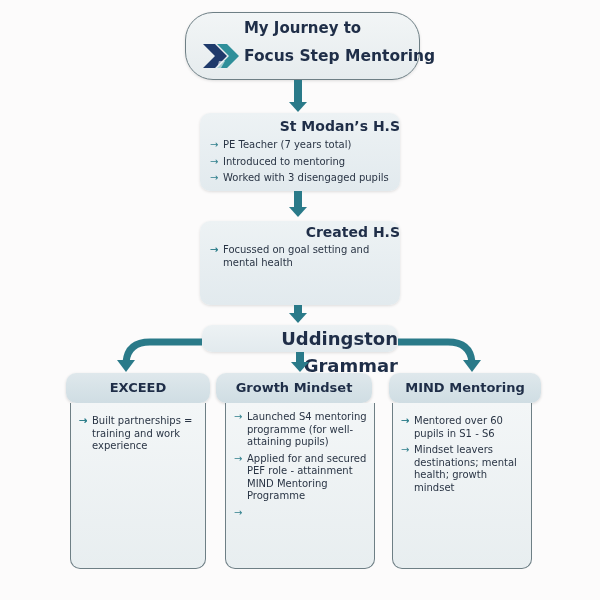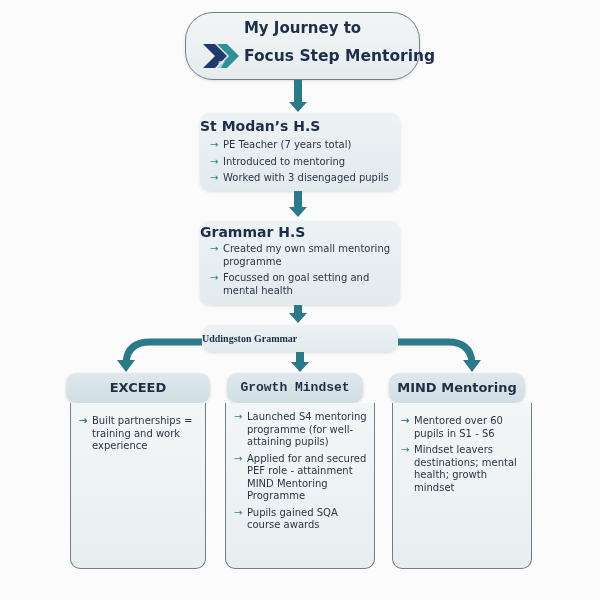--- a/index.html
+++ b/index.html
@@ -13,21 +13,21 @@
       box-shadow: 0 1px 3px rgba(0,0,0,0.12);
     }
     .title-box {
       left: 185px; top: 12px; width: 235px; height: 68px;
       border: 1.5px solid #6e7f85; border-radius: 28px;
       background: linear-gradient(180deg, #f2f5f6 0%, #e6ecee 100%);
     }
     .title-line1 { position: absolute; top: 6px; left: 0; width: 100%; text-align: center; font-size: 15px; font-weight: bold; color: #1f2e48; }
     .title-line2 { position: absolute; top: 34px; left: 58px; font-size: 15.5px; font-weight: bold; color: #1f2e48; white-space: nowrap; }
     .logo { position: absolute; left: 15px; top: 28px; width: 42px; height: 30px; }
-    .node-title { text-align: left; font-weight: bold; color: #1f2e48; }
+    .node-title { text-align: right; font-weight: bold; color: #1f2e48; }
     ul.items { list-style: none; }
     ul.items li { position: relative; padding-left: 13px; line-height: 12.5px; font-size: 10px; color: #2a3545; margin-bottom: 4px; }
     ul.items li .arr { position: absolute; left: 0; top: 0; color: #2f7f8c; font-size: 10px; }
     ul.items li.plain { padding-left: 13px; }
     .connector { position: absolute; background: #2a7a89; }
     .arrowhead { position: absolute; width: 0; height: 0; border-left: 9px solid transparent; border-right: 9px solid transparent; border-top: 10px solid #2a7a89; }
     .col-head {
       position: absolute; height: 30px; border-radius: 10px;
       background: linear-gradient(180deg, #dfe8ec 0%, #cfdde3 100%);
       box-shadow: 0 1px 3px rgba(0,0,0,0.15);
@@ -62,61 +62,61 @@
     <li><span class="arr">→</span><span>PE Teacher (7 years total)</span></li>
     <li><span class="arr">→</span><span>Introduced to mentoring</span></li>
     <li><span class="arr">→</span><span>Worked with 3 disengaged pupils</span></li>
   </ul>
 </div>
 
 <div class="connector" style="left:294px; top:191px; width:8px; height:18px;"></div>
 <div class="arrowhead" style="left:289px; top:207px;"></div>
 
 <div class="box" style="left:200px; top:221px; width:200px; height:84px;">
-  <div class="node-title" style="font-size:14px; margin-top:3px;">Grammar H.S</div>
+  <div class="node-title" style="font-size:14px; margin-top:3px;">Created H.S</div>
   <ul class="items" style="margin:3px 8px 0 10px;">
-    <li><span class="arr">→</span><span>Created my own small mentoring programme</span></li>
+    <li><span class="arr">→</span></li>
     <li><span class="arr">→</span><span>Focussed on goal setting and mental health</span></li>
   </ul>
 </div>
 
 <div class="connector" style="left:294px; top:305px; width:8px; height:10px;"></div>
 <div class="arrowhead" style="left:289px; top:313px;"></div>
 
 <div class="box" style="left:202px; top:325px; width:196px; height:27px;">
-  <div class="node-title" style="font-size:10px; line-height:27px;font-family:Liberation Serif, serif;">Uddingston Grammar</div>
+  <div class="node-title" style="font-size:18px; line-height:27px;">Uddingston Grammar</div>
 </div>
 
 <svg class="abs" style="left:0; top:0;" width="600" height="600">
   <path d="M202,342 L150,342 Q128,342 126,362" fill="none" stroke="#2a7a89" stroke-width="7"></path>
   <polygon points="117,360 135,360 126,372" fill="#2a7a89"></polygon>
   <path d="M398,342 L448,342 Q470,342 472,362" fill="none" stroke="#2a7a89" stroke-width="7"></path>
   <polygon points="463,360 481,360 472,372" fill="#2a7a89"></polygon>
   <rect x="296" y="352" width="8" height="12" fill="#2a7a89"></rect>
   <polygon points="291,362 309,362 300,372" fill="#2a7a89"></polygon>
 </svg>
 
 <div class="col-head" style="left:66px; top:373px; width:144px;">EXCEED Programme</div>
 <div class="col-body" style="left:70px; top:403px; width:136px; height:166px;">
   <ul class="items">
     <li><span class="arr">→</span></li>
     <li><span class="arr">→</span></li>
     <li><span class="arr">→</span><span>Built partnerships = training and work experience</span></li>
   </ul>
 </div>
 
-<div class="col-head" style="left:227px; top:373px; width:136px;font-family:Liberation Mono, monospace;">Growth Mindset</div>
+<div class="col-head" style="left:216px; top:373px; width:156px;">Growth Mindset</div>
 <div class="col-body" style="left:225px; top:403px; width:150px; height:166px;">
   <ul class="items">
     <li><span class="arr">→</span><span>Launched S4 mentoring programme (for well-attaining pupils)</span></li>
     <li><span class="arr">→</span><span>Applied for and secured PEF role - attainment MIND Mentoring Programme</span></li>
-    <li><span class="arr">→</span><span>Pupils gained SQA course awards</span></li>
+    <li><span class="arr">→</span></li>
   </ul>
 </div>
 
-<div class="col-head" style="left:389px; top:373px; width:136px;">MIND Mentoring</div>
+<div class="col-head" style="left:389px; top:373px; width:152px;">MIND Mentoring</div>
 <div class="col-body" style="left:392px; top:403px; width:140px; height:166px;">
   <ul class="items">
     <li><span class="arr">→</span></li>
     <li><span class="arr">→</span><span>Mentored over 60 pupils in S1 - S6</span></li>
     <li><span class="arr">→</span><span>Mindset leavers destinations; mental health; growth mindset</span></li>
   </ul>
 </div>
 
 </body></html>

